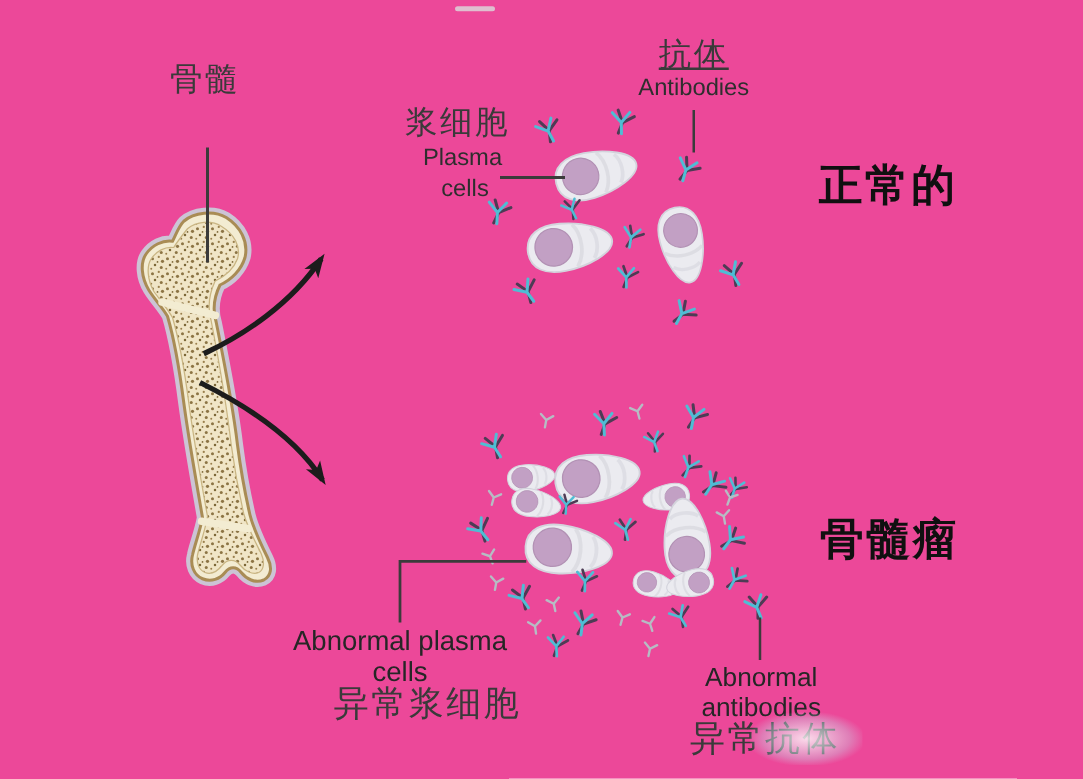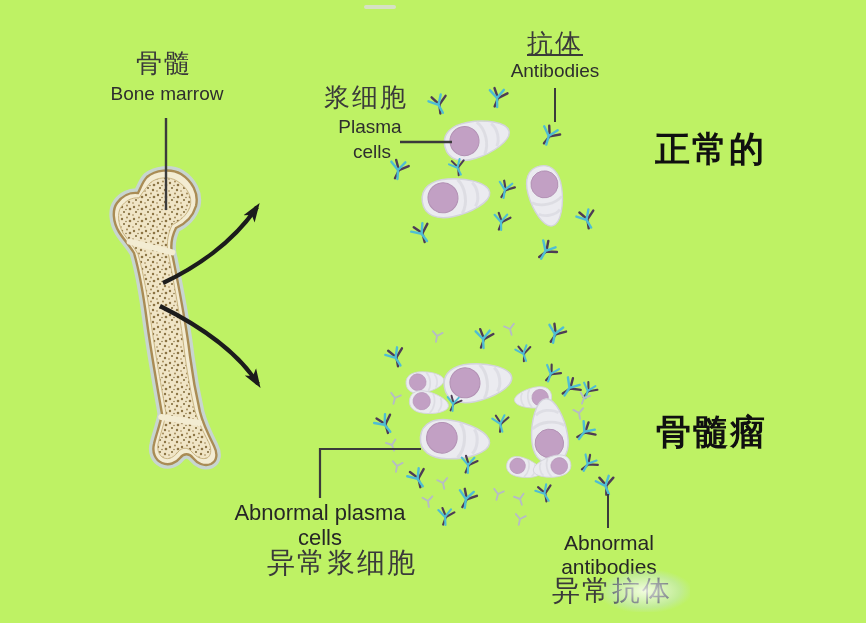--- a/index.html
+++ b/index.html
@@ -1,17 +1,17 @@
 <!DOCTYPE html>
 <html style="--ink: #2f2f2f; --title_ink: #101010; --leader: #3b3b3b; --arrow: #1c1c1c; --bone_halo: #c9d1dc; --bone_fill: #f3ecd2; --bone_outline: #a98c55; --marrow_bg: #f0e5c6; --marrow_speckle: #8c7444; --cell_body: #ebebf0; --cell_outline: #d3d3dc; --cell_band: #d9d9e0; --cell_nucleus: #c2a0c4; --cell_nucleus_edge: #b291b4; --antibody_cyan: #4fbdd4; --antibody_dark: #4d3c55; --antibody_gray: #b6bcc4; --watermark_gray: #dcdcdc;"><head>
 <meta charset="utf-8">
 <style>
   html,body{margin:0;padding:0;background:#ffffff;}
   .stage{
-    position:relative;width:866px;height:623px;background:#bef264;overflow:hidden;
+    position:relative;width:866px;height:623px;background:#ec4899;overflow:hidden;
     font-family:"Liberation Sans","DejaVu Sans",sans-serif;
   }
   .stage svg{position:absolute;left:0;top:0;}
   .lbl{position:absolute;white-space:nowrap;line-height:1.1;color:var(--ink,#2f2f2f);}
   .ctr{transform:translateX(-50%);text-align:center;}
   .zh-sm{font-size:26px;letter-spacing:2px;color:#3a3a3a;}
   .en-sm{font-size:19px;color:#2e2e2e;}
   .zh-title{font-size:35px;font-weight:700;letter-spacing:2px;color:var(--title_ink,#101010);}
   .en-md{font-size:22px;color:#262626;}
   .en-md2{font-size:21px;color:#262626;}
@@ -140,21 +140,20 @@
       <use href="#frag" transform="translate(428,501) rotate(-8)"></use>
     </g>
 
     <line x1="400" y1="142" x2="452" y2="142" stroke="var(--leader,#3b3b3b)" stroke-width="2.4"></line>
     <line x1="555" y1="88" x2="555" y2="122" stroke="var(--leader,#3b3b3b)" stroke-width="2"></line>
     <polyline points="421,449 320,449 320,498" fill="none" stroke="var(--leader,#3b3b3b)" stroke-width="2.2"></polyline>
     <line x1="608" y1="494" x2="608" y2="528" stroke="var(--leader,#3b3b3b)" stroke-width="2"></line>
   </svg>
 
   <div class="lbl ctr zh-sm" style="left:164px;top:49px;">骨髓</div>
-  <div class="lbl ctr en-sm" style="left:167px;top:84px;">Bone marrow</div>
 
   <div class="lbl ctr zh-sm" style="left:366px;top:83px;">浆细胞</div>
   <div class="lbl ctr en-sm" style="left:370px;top:117px;">Plasma</div>
   <div class="lbl ctr en-sm" style="left:372px;top:142px;">cells</div>
 
   <div class="lbl ctr zh-sm" style="left:555px;top:29px;text-decoration:underline;">抗体</div>
   <div class="lbl ctr en-sm" style="left:555px;top:61px;">Antibodies</div>
 
   <div class="lbl zh-title" style="left:655px;top:130px;">正常的</div>
   <div class="lbl zh-title" style="left:656px;top:413px;text-align:center;">骨髓瘤</div>

